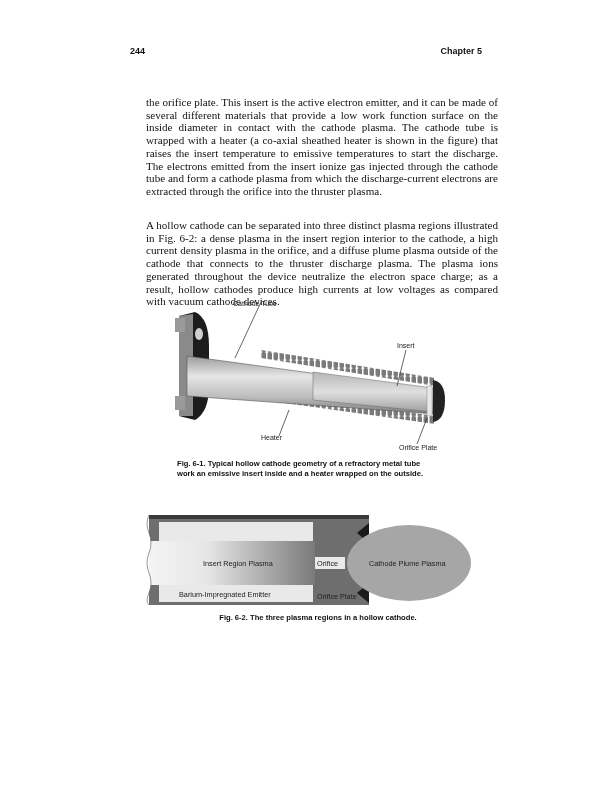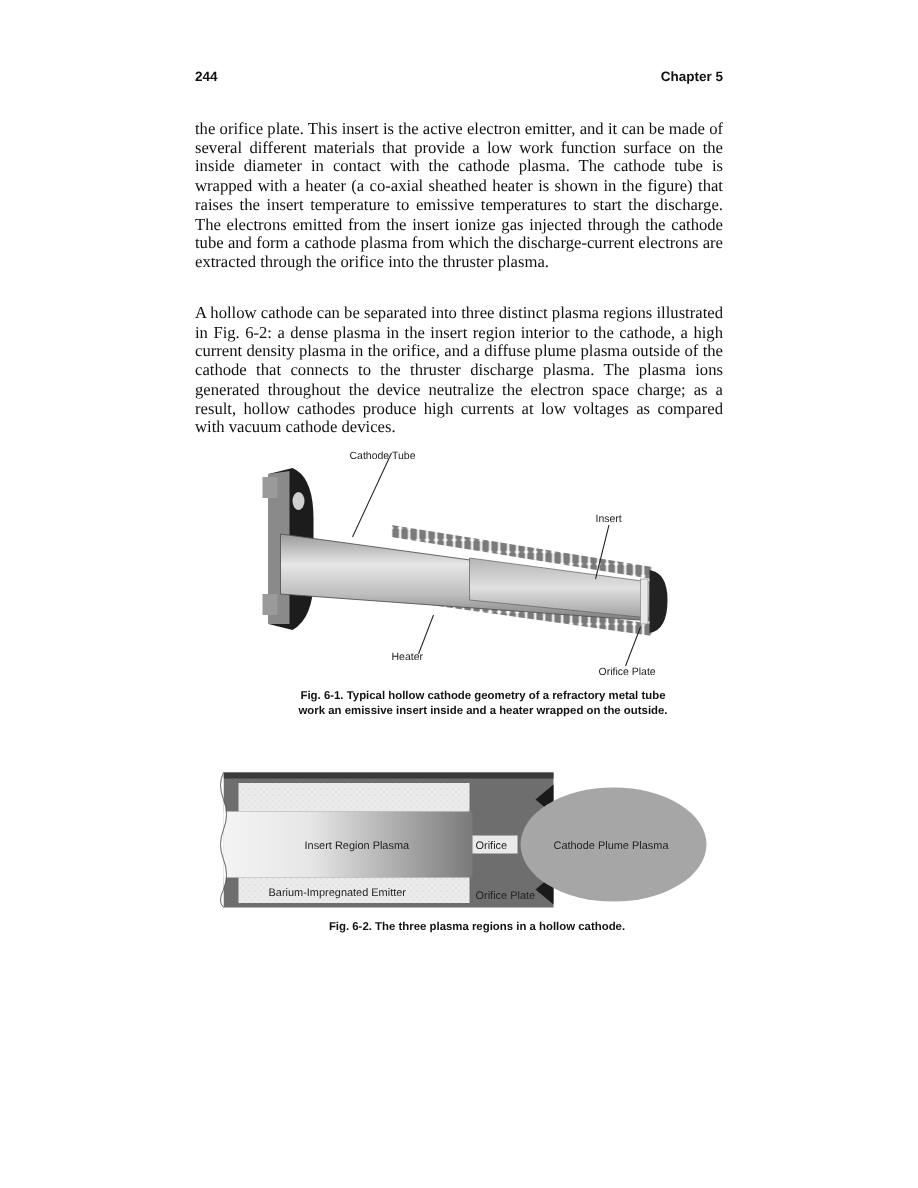--- a/index.html
+++ b/index.html
@@ -4,30 +4,30 @@
 <style>
   html, body { margin: 0; padding: 0; background: #ffffff; }
   body { width: 612px; height: 792px; position: relative; overflow: hidden; }
   .page { position: absolute; left: 0; top: 0; width: 612px; height: 597px; background: #fff; border-radius: 31px; }
   .hdr { position: absolute; top: 46px; font-family: "Liberation Sans", sans-serif; font-weight: bold; font-size: 9px; color: #111; }
   .hdr-left { left: 130px; }
   .hdr-right { right: 130px; }
   .body-text {
     position: absolute; left: 130px; width: 352px;
     font-family: "Liberation Serif", serif; font-size: 11.1px; line-height: 12.7px;
-    color: #111; text-align: justify; margin: 0;
+    color: #111; text-align: justify; margin: 16px;
   }
   .p1 { top: 80px; }
   .p2 { top: 203px; }
   .fig { position: absolute; }
   .fig1 { left: 165px; top: 296px; width: 290px; height: 160px; }
   .fig2 { left: 145px; top: 513px; width: 330px; height: 95px; }
   .caption {
     position: absolute; font-family: "Liberation Sans", sans-serif; font-weight: bold;
-    font-size: 7.6px; line-height: 9.6px; color: #111; text-align: center;
+    font-size: 7.6px; line-height: 9.6px; color: #111;
   }
   .cap1 { left: 177px; top: 459px; width: 290px; }
   .cap2 { left: 0; width: 612px; top: 613px; text-align: center; padding-left: 12px; }
   .flabel { font-family: "Liberation Sans", sans-serif; font-size: 7px; fill: #222; }
   .f2label { font-family: "Liberation Sans", sans-serif; font-size: 7.3px; fill: #222; }
 </style>
 </head>
 <body>
 
 <div class="page">

